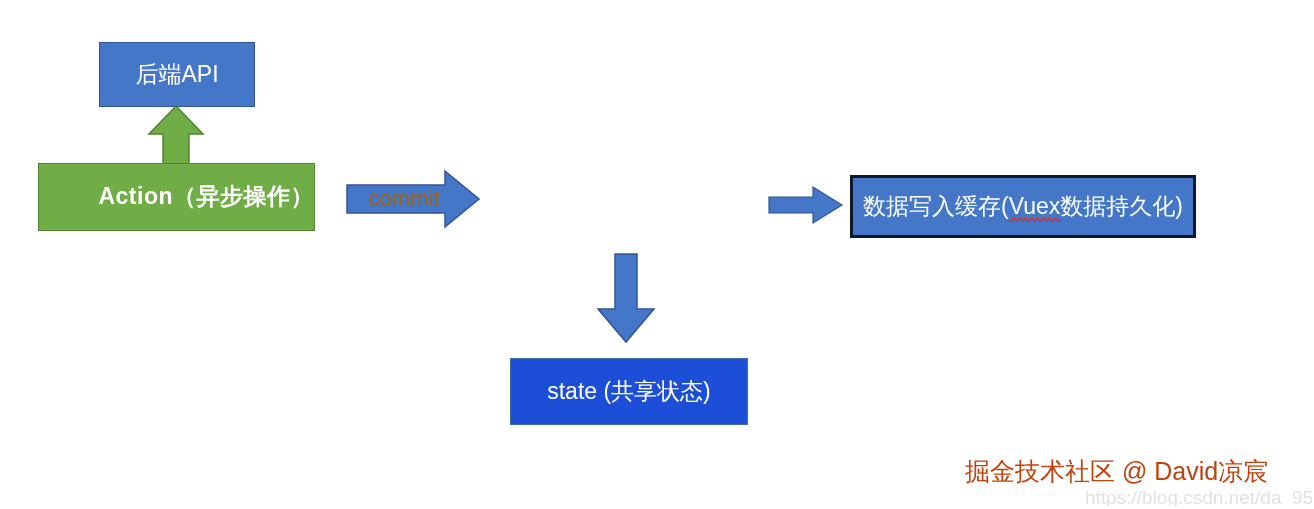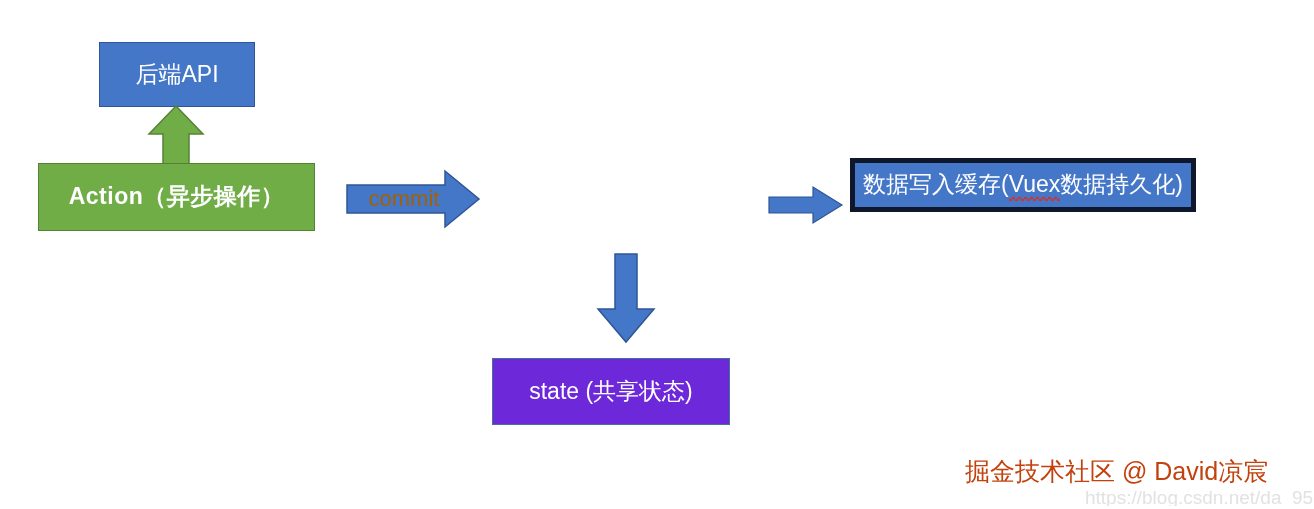--- a/index.html
+++ b/index.html
@@ -40,39 +40,40 @@
     font-size: 23px;
   }
   .node-action {
     left: 38px;  top: 163px;
     width: 277px; height: 68px;
     background: #70AD47;
     border: 1px solid #548235;
     font-size: 23px;
     font-weight: bold;
     letter-spacing: 0.5px;
+    justify-content: flex-end;
   }
   .node-mutations {
     left: 510px; top: 168px;
     width: 238px; height: 70px;
     background: #E8762C;
     border: 1px solid #C55A11;
     font-size: 23px;
   }
   .node-cache {
-    left: 850px; top: 158px;
-    width: 346px; height: 54px;
+    left: 850px; top: 175px;
+    width: 346px; height: 63px;
     background: #4477C8;
-    border: 5px solid #0f172a;
+    border: 3px solid #0f172a;
     font-size: 23px;
   }
   .node-state {
-    left: 492px; top: 358px;
+    left: 510px; top: 358px;
     width: 238px; height: 67px;
-    background: #6d28d9;
+    background: #1d4ed8;
     border: 1px solid #41719C;
     font-size: 23px;
   }
 
   
   .spellcheck {
     position: relative;
     display: inline-block;
   }
   .spellcheck::after {

